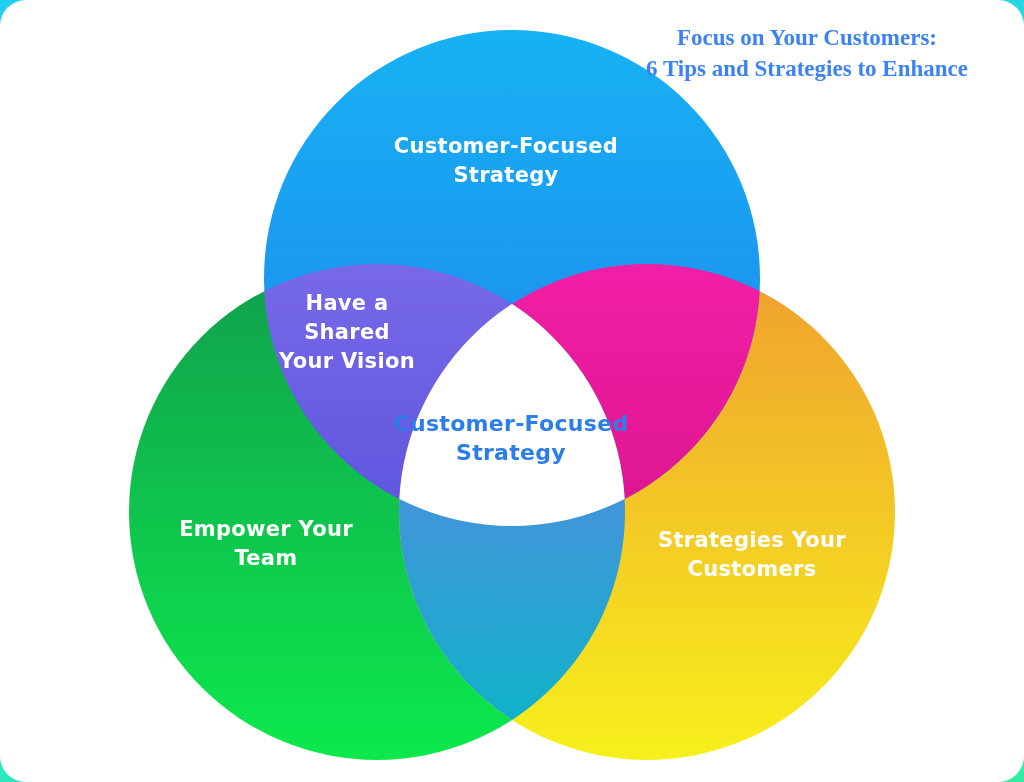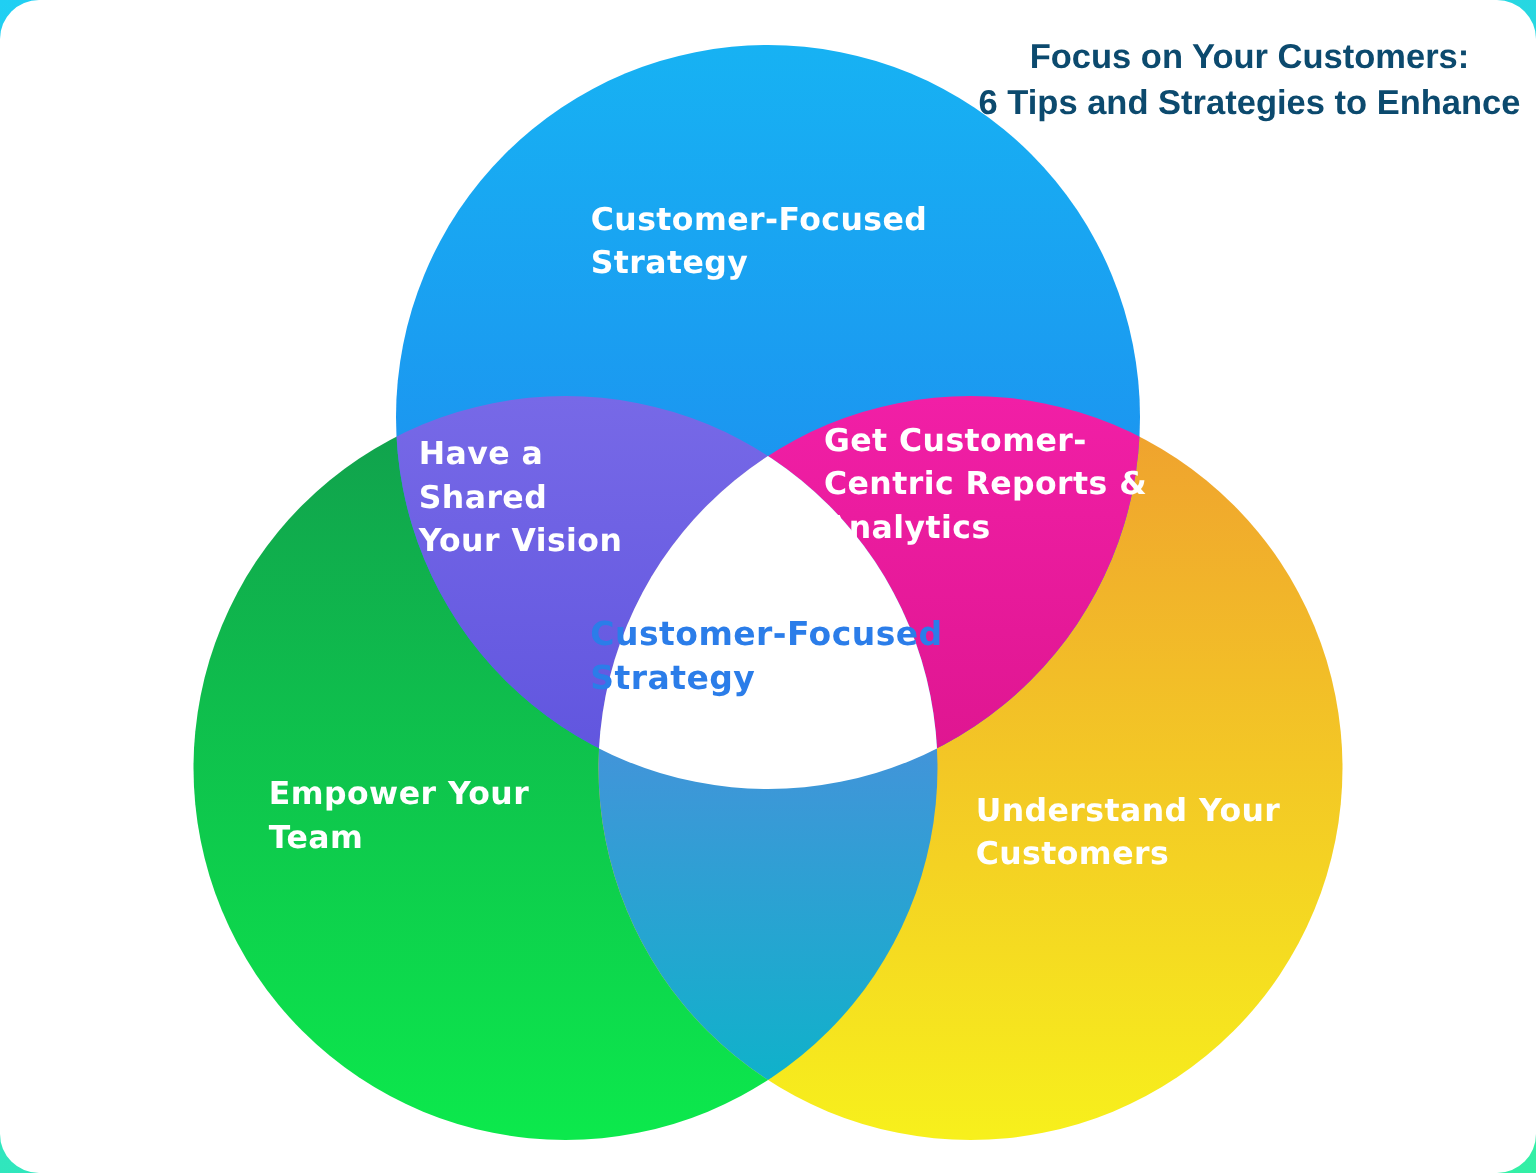--- a/index.html
+++ b/index.html
@@ -17,41 +17,41 @@
   }
   .venn-svg { position: absolute; left: 0; top: 0; width: 1024px; height: 782px; }
 
   .label {
     position: absolute;
     transform: translate(-50%, -50%);
     color: #FFFFFF;
     font-weight: bold;
     font-size: 21px;
     line-height: 29px;
-    text-align: left;
+    text-align: center;
     white-space: pre-line;
     letter-spacing: 0.3px;
   }
   .label-top    { left: 506px; top: 161px; }
   .label-tl     { left: 347px; top: 332px; }
   .label-tr     { left: 657px; top: 323px; }
   .label-center { left: 511px; top: 438px; color: #2B7DE9; font-size: 22px; }
   .label-left   { left: 266px; top: 544px; }
   .label-bottom { left: 508px; top: 591px; }
   .label-right  { left: 752px; top: 555px; }
 
   .page-title {
     position: absolute;
-    left: 650px; top: 22px; width: 366px;
-    font-family: Liberation Sans, sans-serif;
+    left: 624px; top: 22px; width: 366px;
+    font-family: Liberation Serif, serif;
     font-weight: bold;
     font-size: 23px;
     line-height: 31px;
     text-align: center;
-    color: #0c4a6e;
+    color: #3b82f6;
     white-space: pre-line;
   }
 </style>
 </head>
 <body>
 
 <div class="card">
 
   <svg class="venn-svg" viewBox="0 0 1024 782" aria-hidden="true">
     <defs>
@@ -112,29 +112,26 @@
     </g>
   </svg>
 
   <div class="label label-top">Customer-Focused
 Strategy</div>
 
   <div class="label label-tl">Have a
 Shared
 Your Vision</div>
 
-  <div class="label label-tr">Get Customer-
-Centric Reports &amp;
-Analytics</div>
 
   <div class="label label-center">Customer-Focused
 Strategy</div>
 
   <div class="label label-left">Empower Your
 Team</div>
 
 
-  <div class="label label-right">Understand Your
+  <div class="label label-right">Strategies Your
 Customers</div>
 
   <div class="page-title">Focus on Your Customers:
 6 Tips and Strategies to Enhance</div>
 </div>
 
 </body></html>

